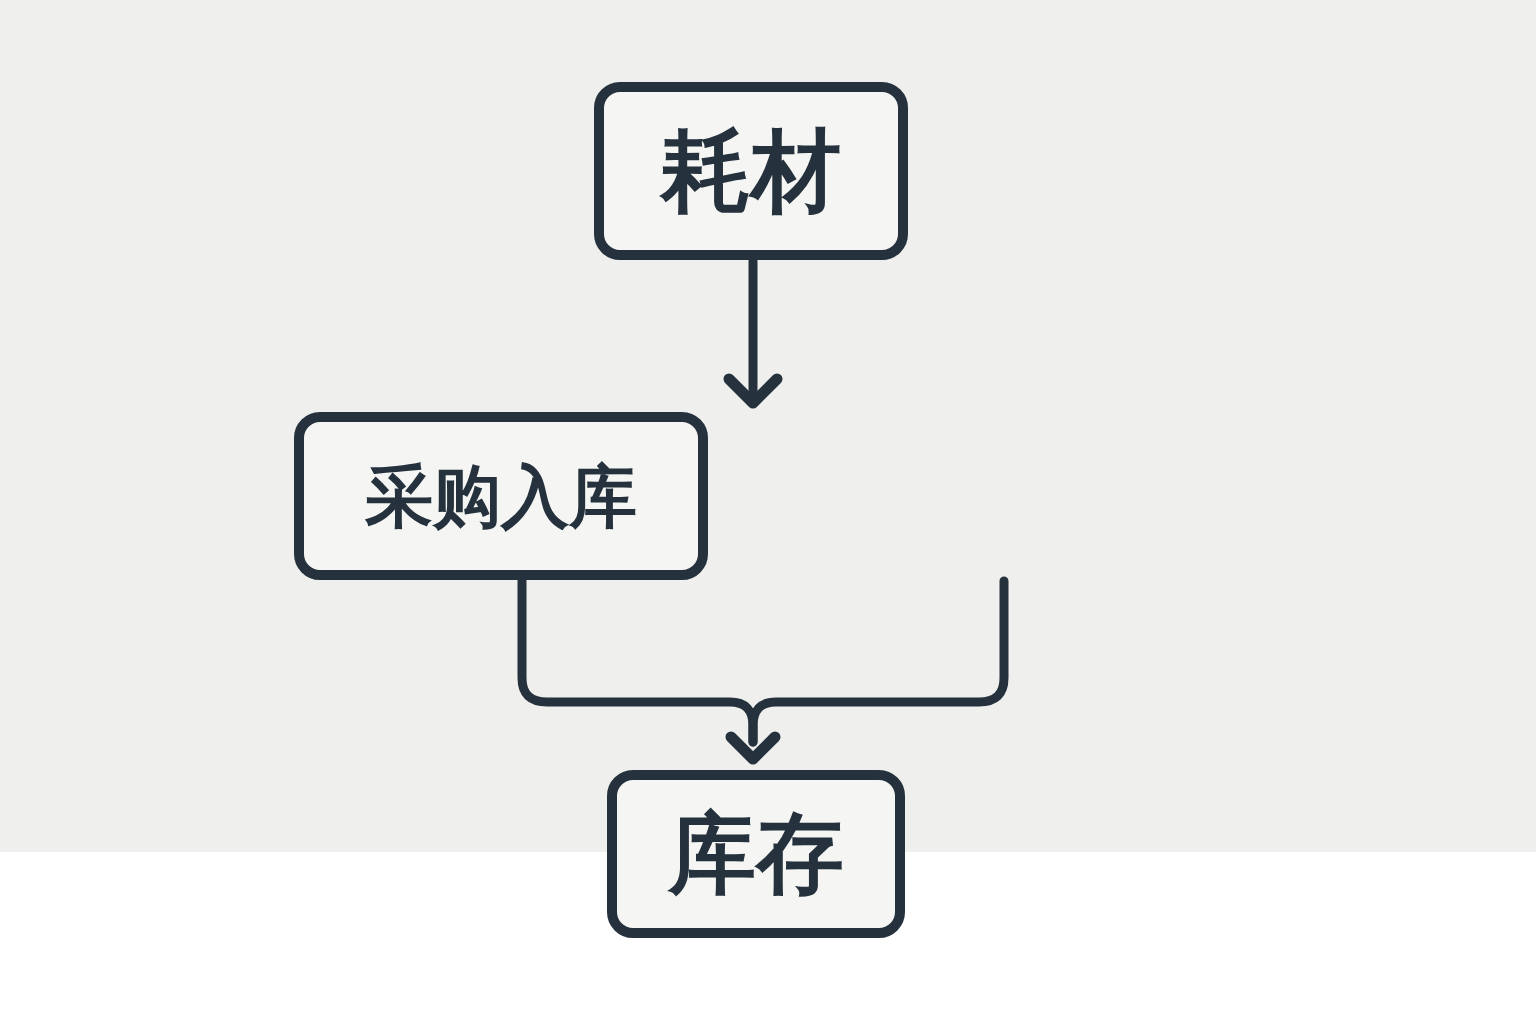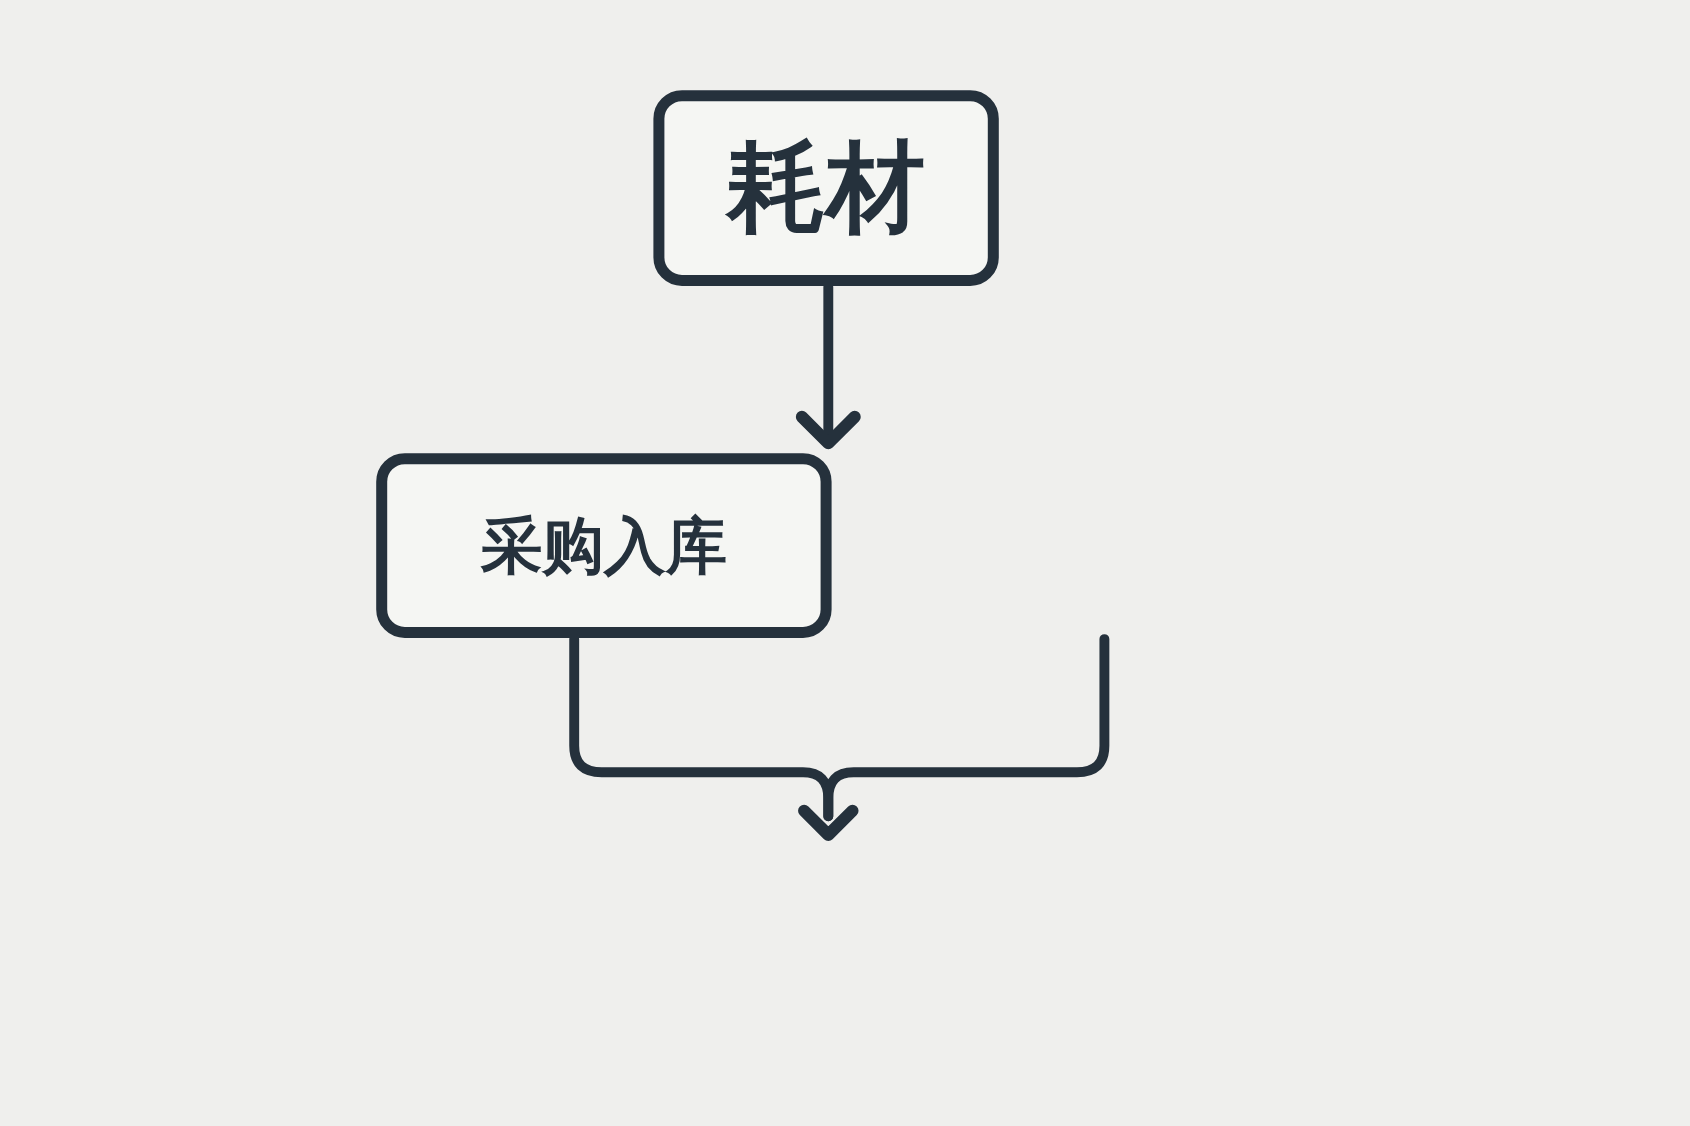--- a/index.html
+++ b/index.html
@@ -9,21 +9,21 @@
     --text: #25313c;
   }
   * { margin: 0; padding: 0; box-sizing: border-box; }
   html, body {
     width: 1536px; height: 1024px;
     overflow: hidden;
     font-family: "Liberation Sans", sans-serif;
   }
   .canvas {
     position: relative;
-    width: 1536px; height: 1024px;
+    width: 1536px; height: 852px;
     background: var(--bg);
   }
   .edges {
     position: absolute;
     left: 0; top: 0;
     width: 1536px; height: 1024px;
   }
   .edge-line {
     fill: none;
     stroke: var(--stroke);
@@ -44,21 +44,21 @@
     justify-content: center;
     background: var(--fill);
     border: 10px solid var(--stroke);
     border-radius: 26px;
     color: var(--text);
     font-weight: 700;
     line-height: 1;
     white-space: nowrap;
   }
   .node-consumables { left: 594px; top: 82px;  width: 314px; height: 178px; font-size: 90px; }
-  .node-purchase    { left: 294px; top: 412px; width: 414px; height: 168px; font-size: 56px; margin-left: 48px; }
+  .node-purchase    { left: 294px; top: 412px; width: 414px; height: 168px; font-size: 68px; }
   .node-requisition { left: 802px; top: 413px; width: 411px; height: 167px; font-size: 86px; }
   .node-inventory   { left: 607px; top: 770px; width: 298px; height: 168px; font-size: 88px; }
 </style>
 </head>
 <body>
 
 <div class="canvas">
 
   <svg class="edges" viewBox="0 0 1536 1024" xmlns="http://www.w3.org/2000/svg">
 
@@ -73,14 +73,17 @@
 
   <div class="node node-consumables">
     <span>耗材</span>
   </div>
 
   <div class="node node-purchase">
     <span>采购入库</span>
   </div>
 
 
+  <div class="node node-inventory">
+    <span>库存</span>
+  </div>
 
 </div>
 
 </body></html>

